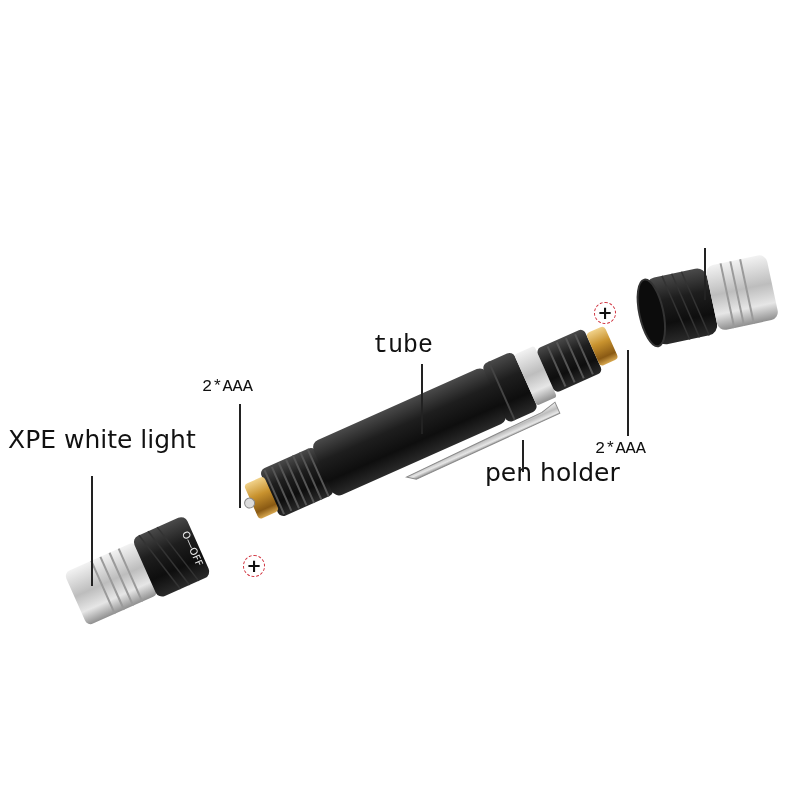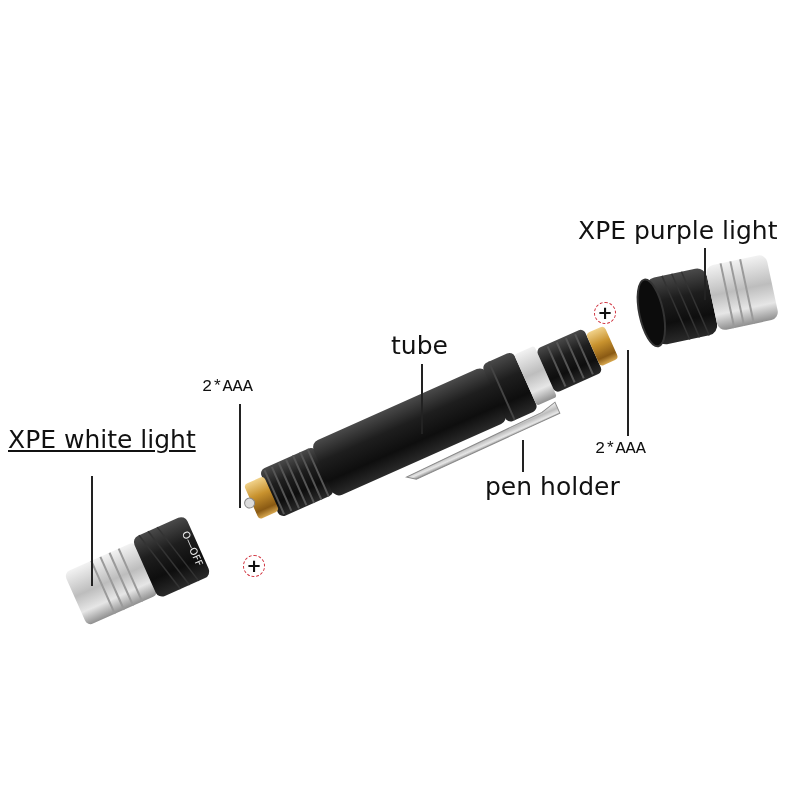--- a/index.html
+++ b/index.html
@@ -106,33 +106,32 @@
       </g>
       <rect x="0" y="-34" width="62" height="66" rx="8" fill="url(#alu)"></rect>
       <g stroke="#9a9a9a" stroke-width="2">
         <line x1="16" y1="-34" x2="16" y2="32"></line>
         <line x1="26" y1="-34" x2="26" y2="32"></line>
         <line x1="36" y1="-34" x2="36" y2="32"></line>
       </g>
     </g>
   </svg>
 
-  <div class="label lbl-big" style="left:578px; top:218px;">XPE purple light</div>
   <div class="leader" style="left:704px; top:248px; height:52px;"></div>
 
-  <div class="label lbl-big" style="left:391px; top:333px;">tube</div>
+  <div class="label lbl-big" style="left:373px; top:333px;font-family:Liberation Mono, monospace;">tube</div>
   <div class="leader" style="left:421px; top:364px; height:70px;"></div>
 
   <div class="label lbl-small" style="left:202px; top:378px;">2*AAA</div>
   <div class="leader" style="left:239px; top:404px; height:104px;"></div>
 
-  <div class="label lbl-big" style="left:8px; top:427px;text-decoration:underline;">XPE white light</div>
+  <div class="label lbl-big" style="left:8px; top:427px;">XPE white light</div>
   <div class="leader" style="left:91px; top:476px; height:110px;"></div>
 
   <div class="label lbl-small" style="left:595px; top:440px;">2*AAA</div>
   <div class="leader" style="left:627px; top:350px; height:86px;"></div>
 
-  <div class="label lbl-big" style="left:485px; top:474px;">pen holder</div>
+  <div class="label lbl-big" style="left:485px; top:460px;">pen holder</div>
   <div class="leader" style="left:522px; top:440px; height:32px;"></div>
 
   <div class="plus-mark" style="left:243px; top:555px;">+</div>
   <div class="plus-mark" style="left:594px; top:302px;">+</div>
 </div>
 
 </body></html>

